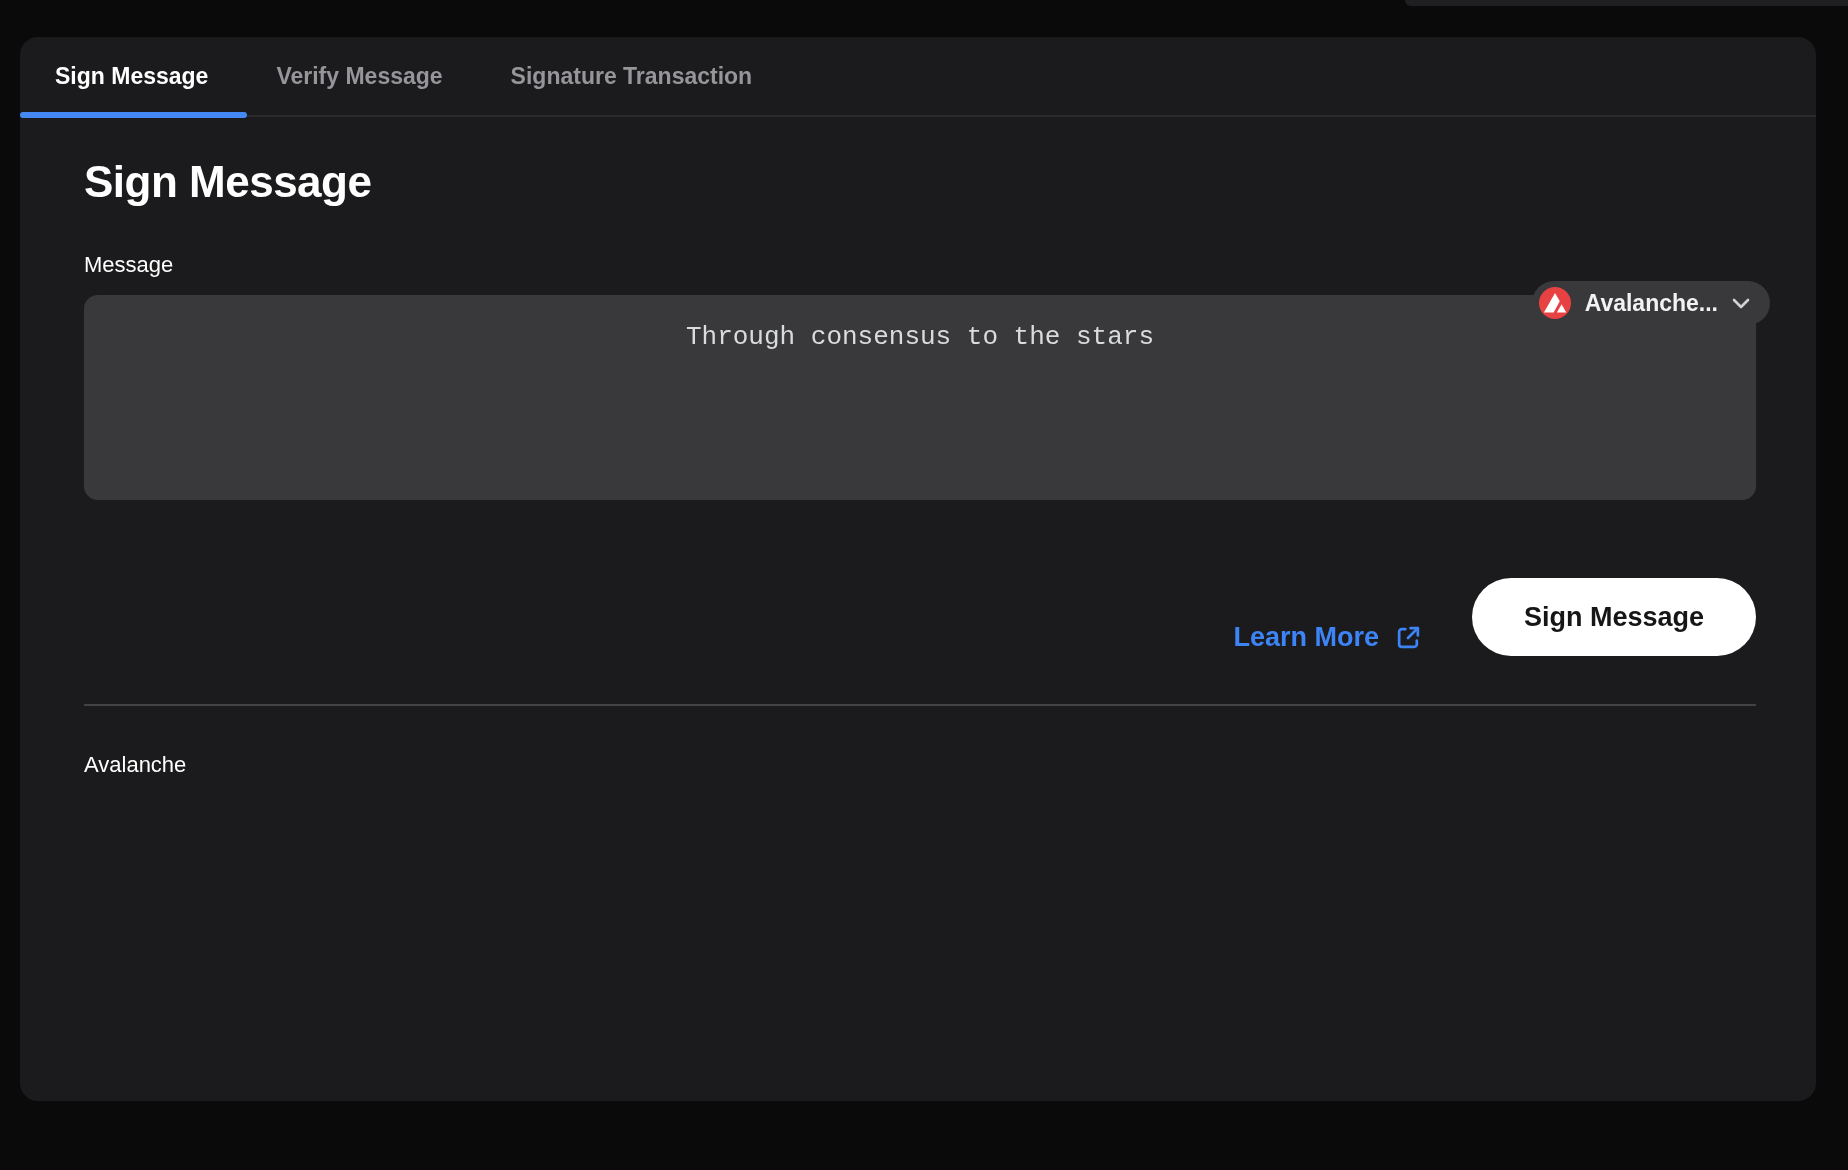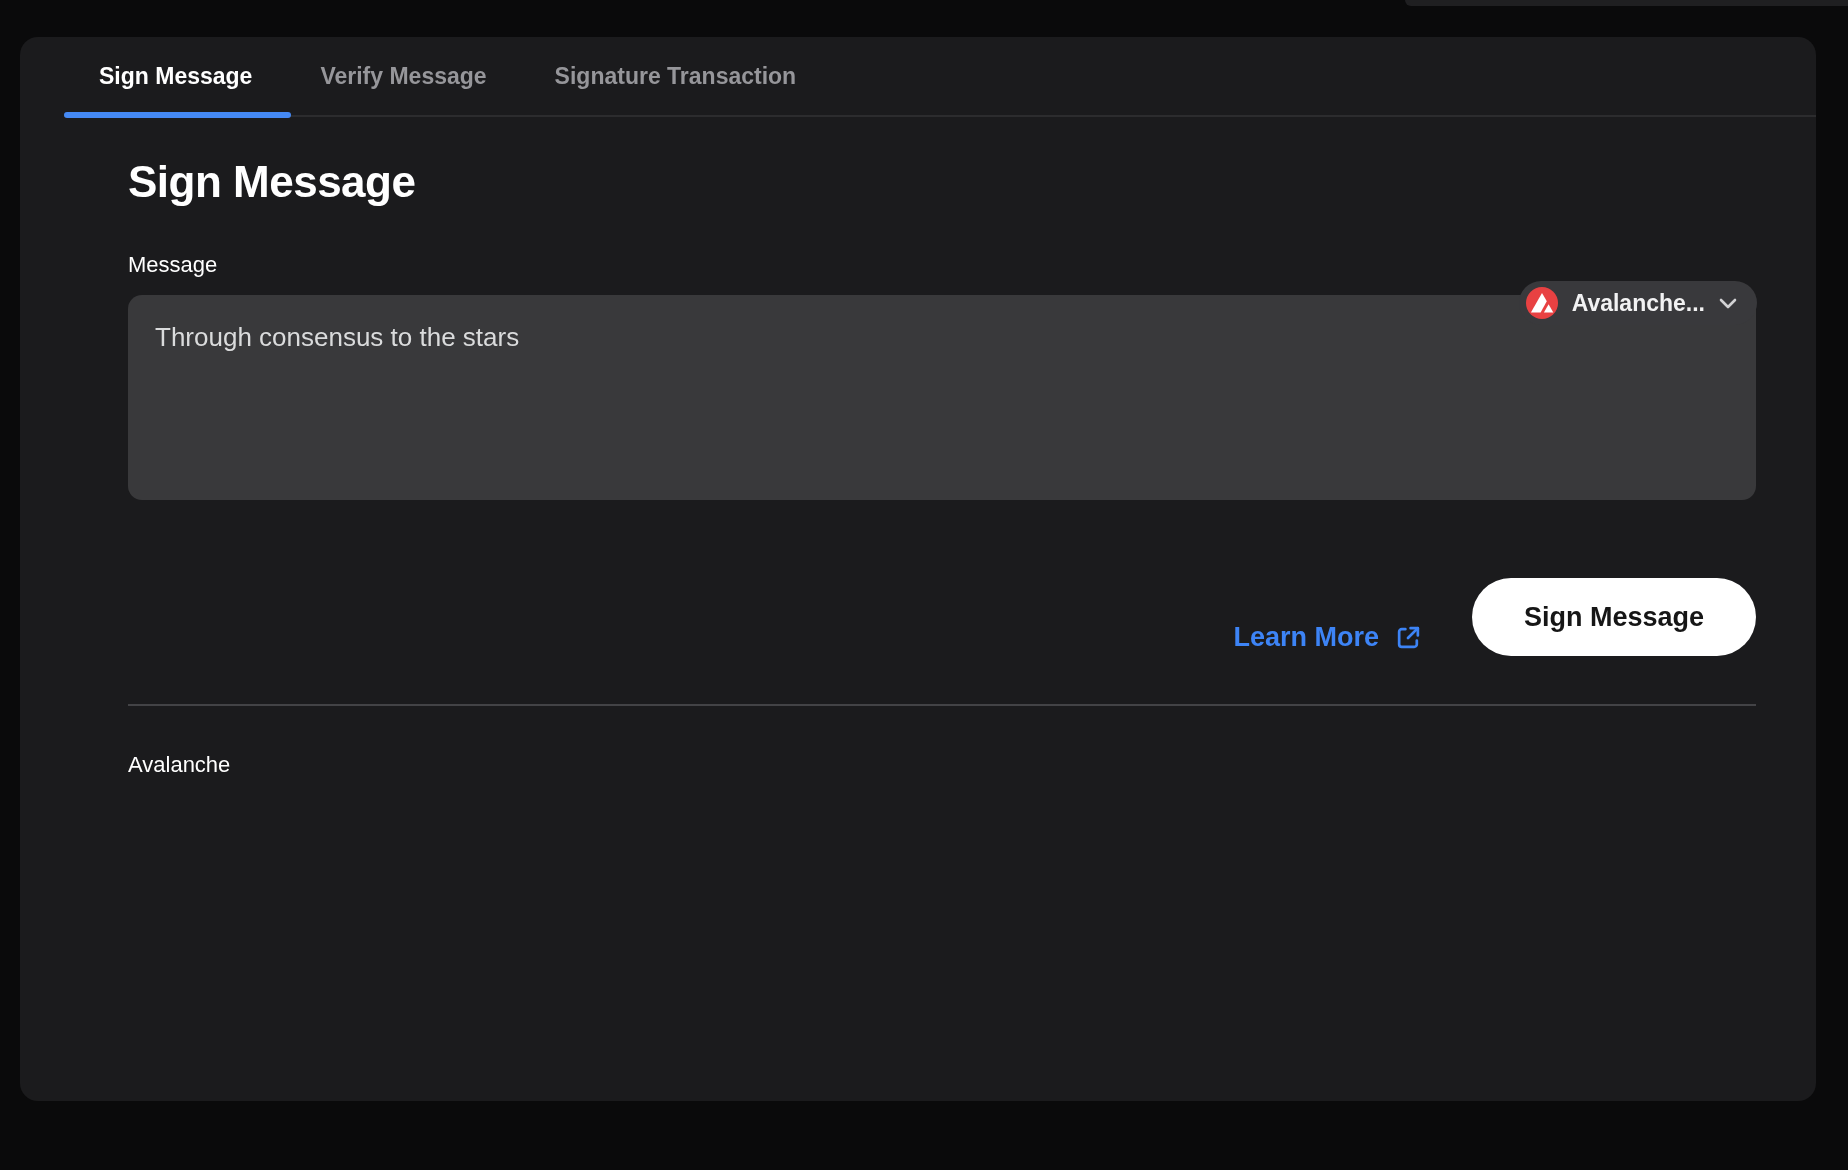--- a/index.html
+++ b/index.html
@@ -16,56 +16,56 @@
     background:var(--bg);
     font-family:"Liberation Sans","DejaVu Sans",sans-serif;
     -webkit-font-smoothing:antialiased;
   }
   .top-edge{
     position:absolute;top:0;right:0;width:443px;height:6px;
     background:#1f1f21;border-bottom-left-radius:10px;
   }
   .card{
     position:absolute;left:20px;top:37px;right:32px;bottom:69px;
-    background:var(--card);border-radius:18px;padding-left:44px;
+    background:var(--card);border-radius:18px;
   }
   
   .tabs{
     position:relative;height:80px;display:flex;align-items:center;
     padding-left:35px;gap:68px;border-bottom:2px solid #2c2c2e;
   }
   .tab{font-size:23px;font-weight:600;color:#96969a;cursor:pointer;}
   .tab.active{color:#fff;font-weight:700;}
   .tab-underline{
     position:absolute;left:0;bottom:-3px;width:227px;height:6px;
     background:var(--accent);border-radius:4px;
   }
   
   .content{position:relative;padding:0 60px 0 64px;}
   h1.page-title{
     margin:41px 0 0 0;font-size:44px;line-height:48px;font-weight:700;
     color:#fff;letter-spacing:-0.5px;
   }
   .network-pill{
-    position:absolute;top:123px;right:59px;height:44px;
+    position:absolute;top:123px;right:46px;height:44px;
     display:flex;align-items:center;gap:14px;
     background:#39393c;border-radius:22px;padding:0 20px 0 7px;
     cursor:pointer;
   }
   .network-pill .net-label{font-size:23px;font-weight:600;color:#f2f2f3;}
   .desc{
     margin-top:30px;max-width:1675px;
     font-size:25px;line-height:40px;color:#b5b7ba;
   }
   .field-label{margin-top:46px;font-size:22px;font-weight:400;color:#fff;}
   textarea.message-box{
     display:block;margin-top:17px;width:100%;height:205px;resize:none;
     background:var(--field);border:none;outline:none;border-radius:14px;
-    padding:24px 27px;font-family:Liberation Sans, sans-serif;
-    font-size:26px;line-height:36px;color:#dadbdc;
+    padding:24px 27px;font-family:Liberation Mono, monospace;
+    font-size:26px;line-height:36px;color:#dadbdc;text-align:center;
   }
   .actions{
     margin-top:78px;display:flex;justify-content:flex-end;align-items:center;gap:50px;
   }
   .learn-more{
     display:flex;align-items:center;gap:16px;cursor:pointer;
     color:#3d84f6;font-size:27px;font-weight:700;text-decoration:none;margin-top:40px;
   }
   .sign-btn{
     height:78px;padding:0 52px;border:none;border-radius:39px;cursor:pointer;

